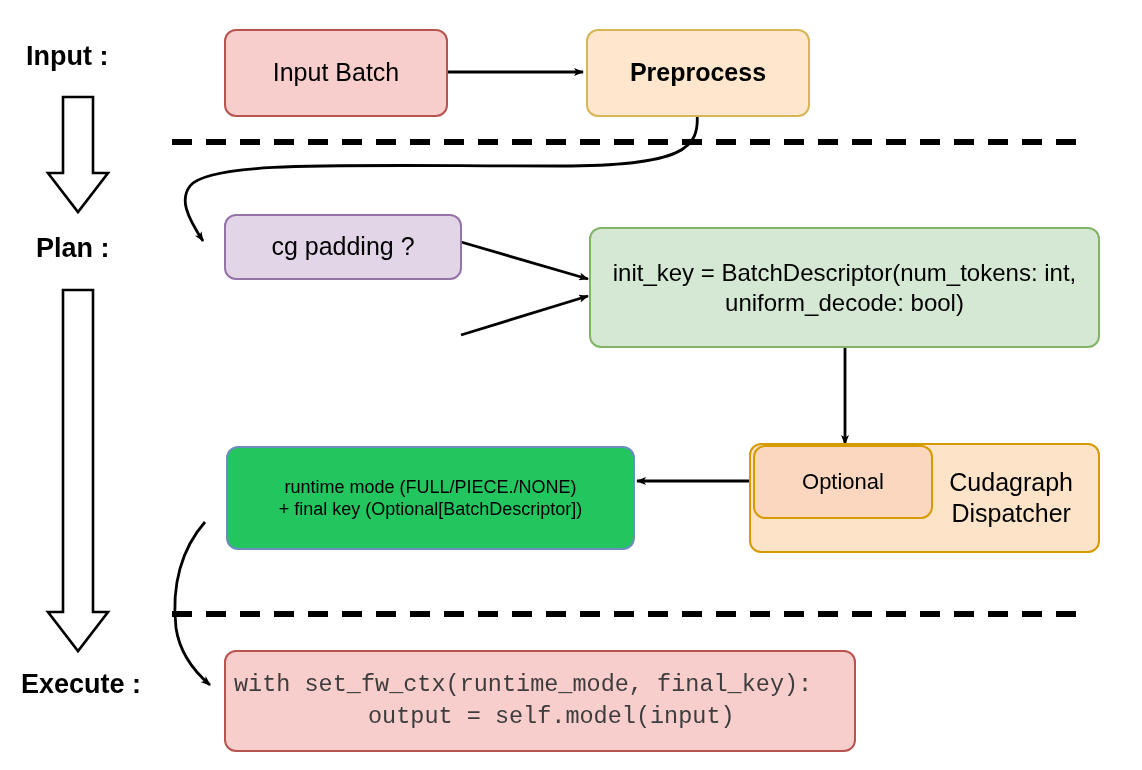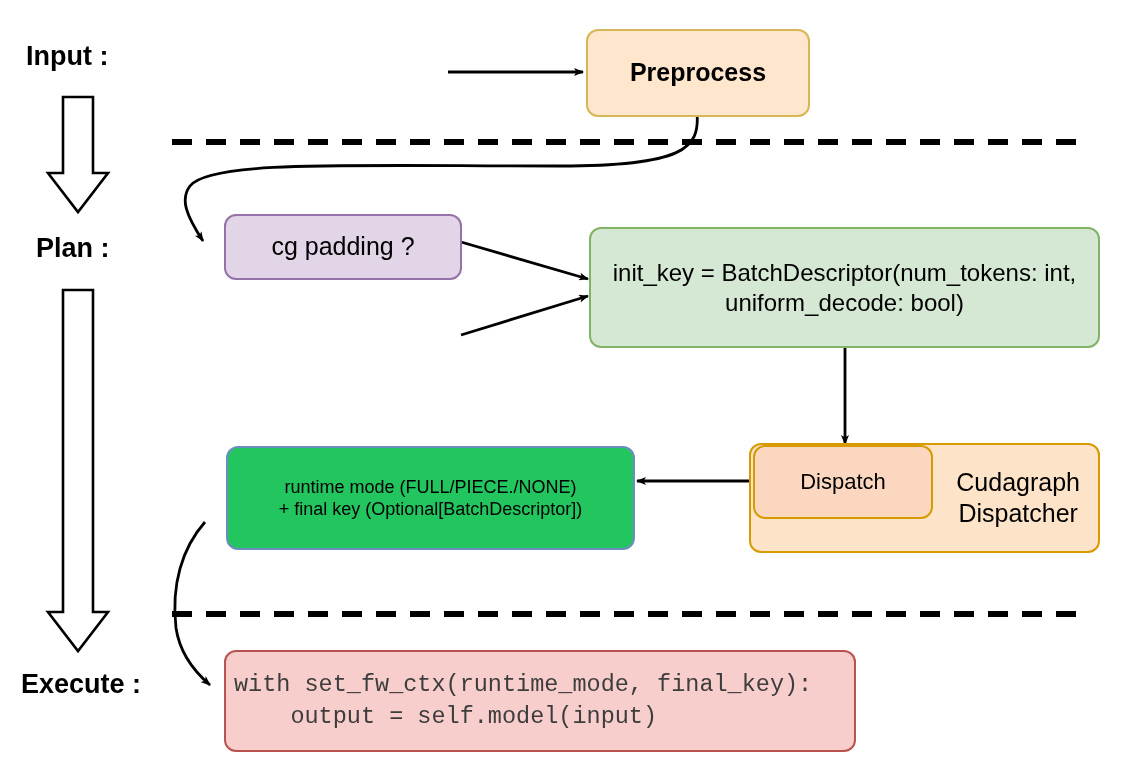--- a/index.html
+++ b/index.html
@@ -53,20 +53,21 @@
     justify-content: flex-start;
     text-align: left;
     padding-left: 8px;
   }
   .code-node pre {
     margin: 0;
     font-family: "Liberation Mono", "DejaVu Sans Mono", monospace;
     font-size: 23.5px;
     line-height: 1.35;
     color: #3d3d3d;
+    text-align: center;
   }
 </style>
 </head>
 <body>
 
 <div id="canvas">
 
   <svg id="svg-layer" viewBox="0 0 1142 770" xmlns="http://www.w3.org/2000/svg">
     <defs>
       <marker id="arrowhead" markerWidth="10" markerHeight="8" refX="9" refY="4" orient="auto" markerUnits="userSpaceOnUse">
@@ -98,33 +99,34 @@
 
     <line x1="753" y1="481" x2="637" y2="481" stroke="#000000" stroke-width="2.8" marker-end="url(#arrowhead)"></line>
 
     <path d="M205,522 C182,548 171,585 176,628 C180,655 196,673 210,685" fill="none" stroke="#000000" stroke-width="2.8" marker-end="url(#arrowhead)"></path>
   </svg>
 
   <div class="stage-label" style="left:26px; top:41px;">Input :</div>
   <div class="stage-label" style="left:36px; top:233px;">Plan :</div>
   <div class="stage-label" style="left:21px; top:669px;">Execute :</div>
 
+  <div class="node" style="left:224px; top:29px; width:224px; height:88px; background:#f8cecc; border-color:#b85450; font-size:25px;">Input Batch</div>
 
   <div class="node" style="left:586px; top:29px; width:224px; height:88px; background:#ffe6cc; border-color:#d6b656; font-size:25px;font-weight:bold;">Preprocess</div>
 
   <div class="node" style="left:224px; top:214px; width:238px; height:66px; background:#e1d5e7; border-color:#9673a6; font-size:25px;">cg padding ?</div>
 
 
   <div class="node" style="left:589px; top:227px; width:511px; height:121px; background:#d5e8d4; border-color:#82b366; font-size:24px;">init_key = BatchDescriptor(num_tokens: int,
 uniform_decode: bool)</div>
 
-  <div class="node" style="left:749px; top:443px; width:351px; height:110px; background:#fde3c8; border-color:#d79b00; font-size:25px; justify-content:flex-end; padding-right:18px; z-index:2;">Cudagraph
+  <div class="node" style="left:749px; top:443px; width:351px; height:110px; background:#fde3c8; border-color:#d79b00; font-size:25px; justify-content:flex-end; padding-right:25px; z-index:2;">Cudagraph
 Dispatcher</div>
 
-  <div class="node" style="left:753px; top:445px; width:180px; height:74px; background:#fad7be; border-color:#d79b00; font-size:22px; z-index:3;">Dispatch</div>
+  <div class="node" style="left:753px; top:445px; width:180px; height:74px; background:#fad7be; border-color:#d79b00; font-size:22px; z-index:3;">Optional</div>
 
   <div class="node" style="left:226px; top:446px; width:409px; height:104px; background:#22c55e; border-color:#6c8ebf; font-size:18px;">runtime mode (FULL/PIECE./NONE)
 + final key (Optional[BatchDescriptor])</div>
 
   <div class="node code-node" style="left:224px; top:650px; width:632px; height:102px; background:#f8cecc; border-color:#b85450;">
     <pre><span>with set_fw_ctx(runtime_mode, final_key):</span>
 <span>    output = self.model(input)</span></pre>
   </div>
 
 </div>

